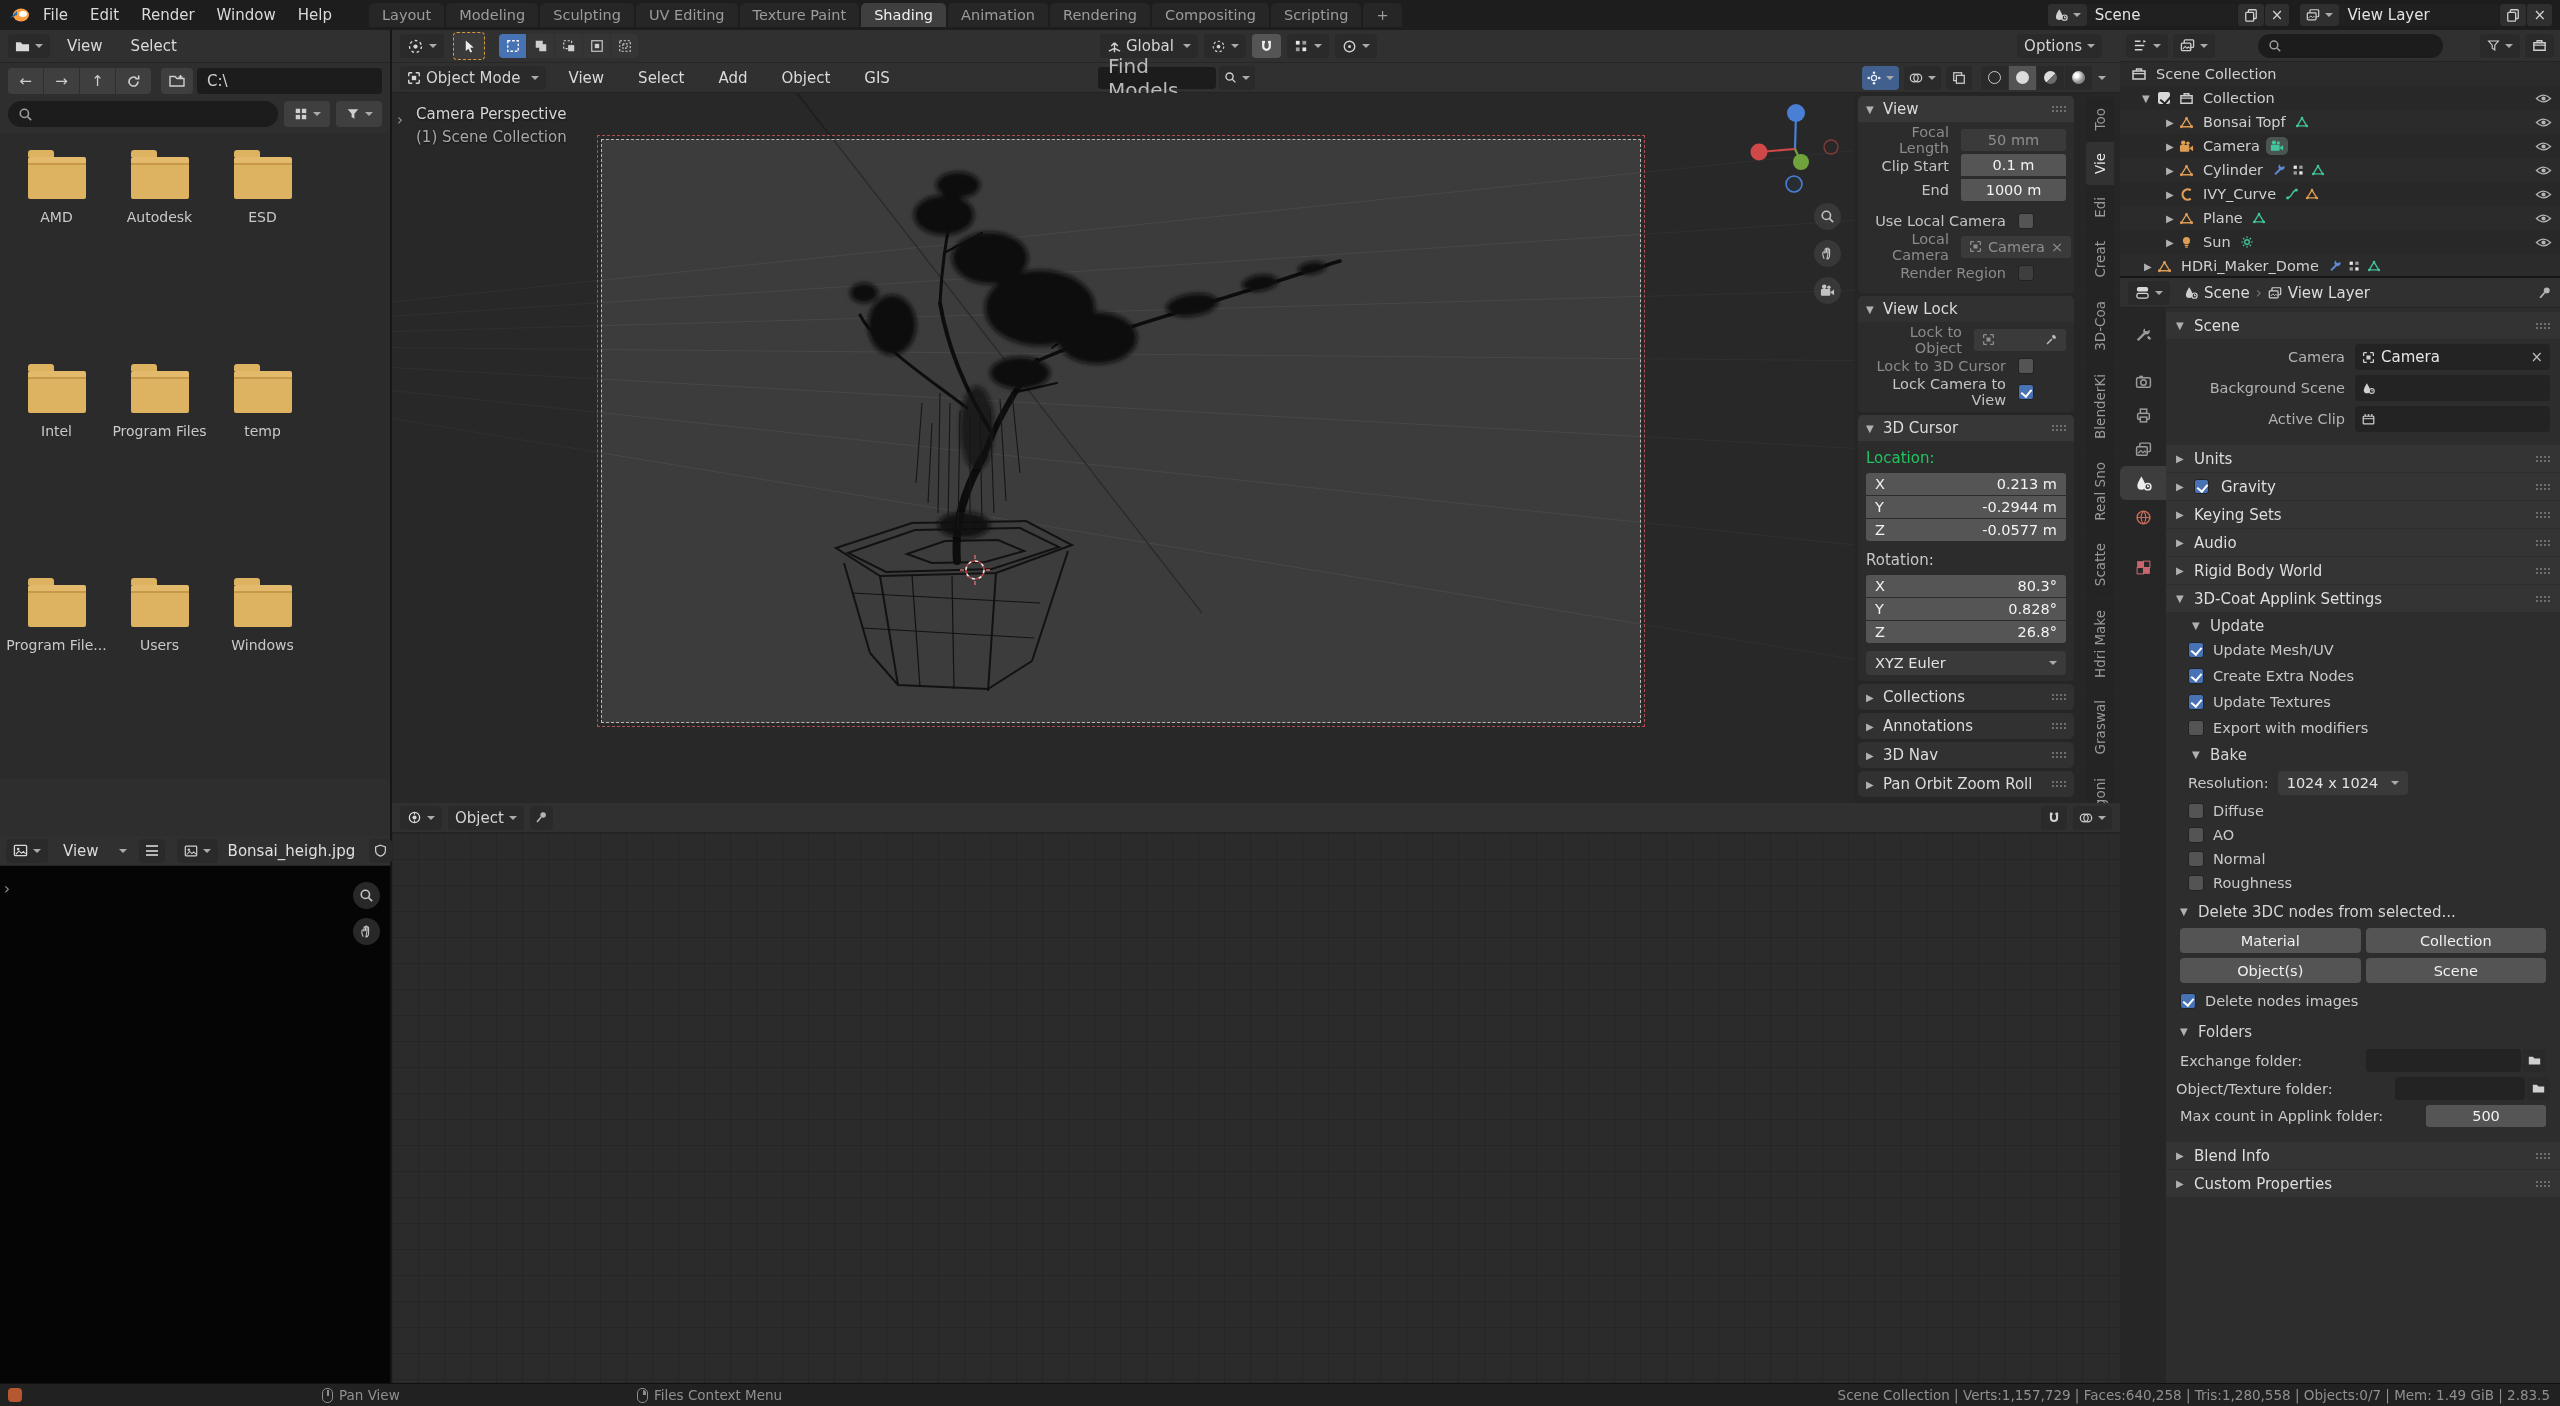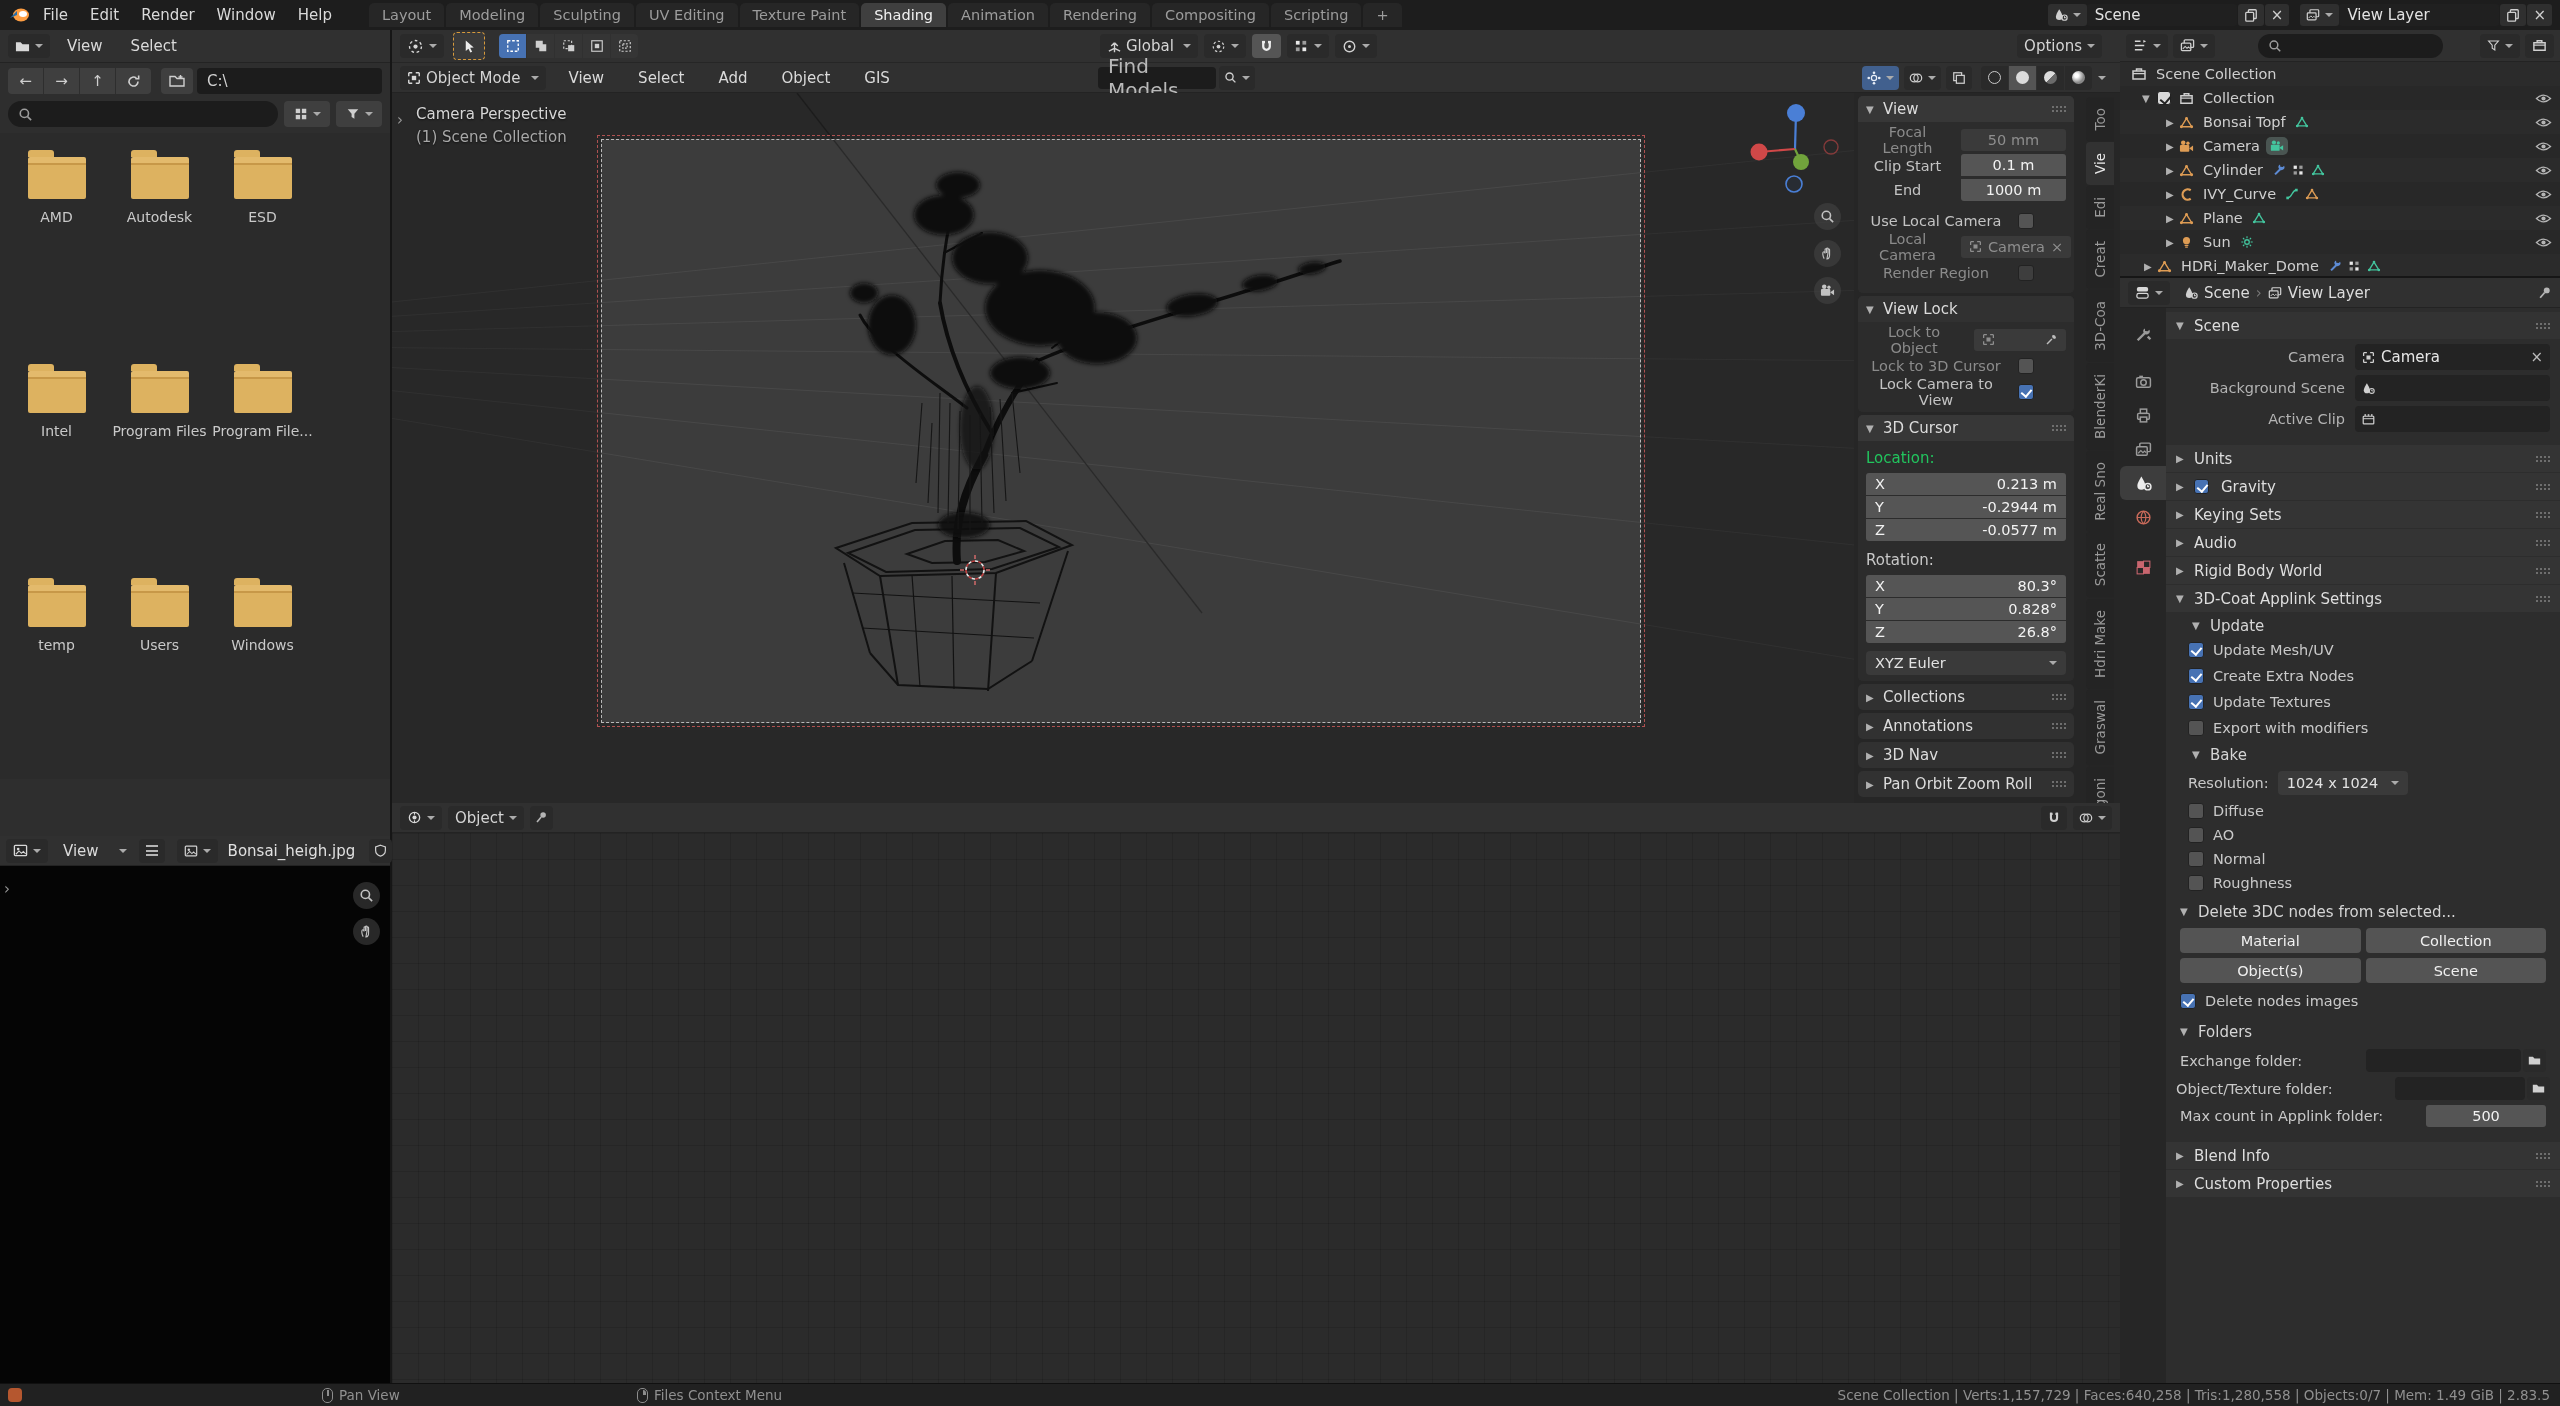--- a/index.html
+++ b/index.html
@@ -59,21 +59,21 @@
   #camframe{position:absolute;left:209px;top:46px;width:1040px;height:584px;border:1px dashed #b9b9b9}
   #camframe2{position:absolute;left:205px;top:42px;width:1048px;height:592px;border:1px dashed rgba(221,95,95,.75)}
   .vptext{position:absolute;color:#d6d6d6;text-shadow:0 1px 2px rgba(0,0,0,.6)}
   
   #npanel-region{position:absolute;right:0;top:0;width:266px;height:710px;background:#262626;padding:3px 0 0 4px}
   .npan{width:216px;background:#313131;border-radius:5px;margin-bottom:3px;overflow:hidden}
   .npan-h{height:26px;display:flex;align-items:center;background:#373737;padding:0 8px;color:#dcdcdc;gap:7px}
   .npan-b{background:#2c2c2c;padding:6px 8px}
   .arr{color:#b0b0b0;font-size:10px;width:10px;flex:none}
   .nrow{display:flex;align-items:center;height:23px;margin-bottom:3px}
-  .nlab{width:95px;text-align:center;color:#c3c3c3;padding-right:12px;flex:none;font-size:14.5px}
+  .nlab{width:95px;text-align:right;color:#c3c3c3;padding-right:12px;flex:none;font-size:14.5px}
   .nlab.dim,.dim{color:#8b8b8b}
   .val{flex:1;height:22px;background:#555;border-radius:3px;display:flex;align-items:center;justify-content:center;color:#f2f2f2;font-size:14.5px}
   .val.dis{background:#3a3a3a;color:#8e8e8e}
   .val.left{justify-content:flex-start;padding:0 8px}
   .grpt{border-radius:3px 3px 0 0;margin-bottom:1px}
   .grpb{border-radius:0 0 3px 3px}
   .xyz{display:flex;align-items:center;height:22px;background:#555;padding:0 9px;color:#f2f2f2;font-size:14.5px}
   .ntabs{position:absolute;right:4px;top:3px;width:30px}
   .ntab{writing-mode:vertical-rl;transform:rotate(180deg);background:#242424;color:#9a9a9a;font-size:13.5px;
     padding:11px 6px;border-radius:0 4px 4px 0;margin-top:1px;text-align:center}
@@ -500,25 +500,25 @@
     <div class="fold">
         <div class="folder-ic"></div>
         <span>Intel</span>
       </div>
     <div class="fold">
         <div class="folder-ic"></div>
         <span>Program Files</span>
       </div>
     <div class="fold">
         <div class="folder-ic"></div>
-        <span>Program File...</span>
+        <span>temp</span>
       </div>
     <div class="fold">
         <div class="folder-ic"></div>
-        <span>temp</span>
+        <span>Program File...</span>
       </div>
     <div class="fold">
         <div class="folder-ic"></div>
         <span>Users</span>
       </div>
     <div class="fold">
         <div class="folder-ic"></div>
         <span>Windows</span>
       </div>
   </div>

